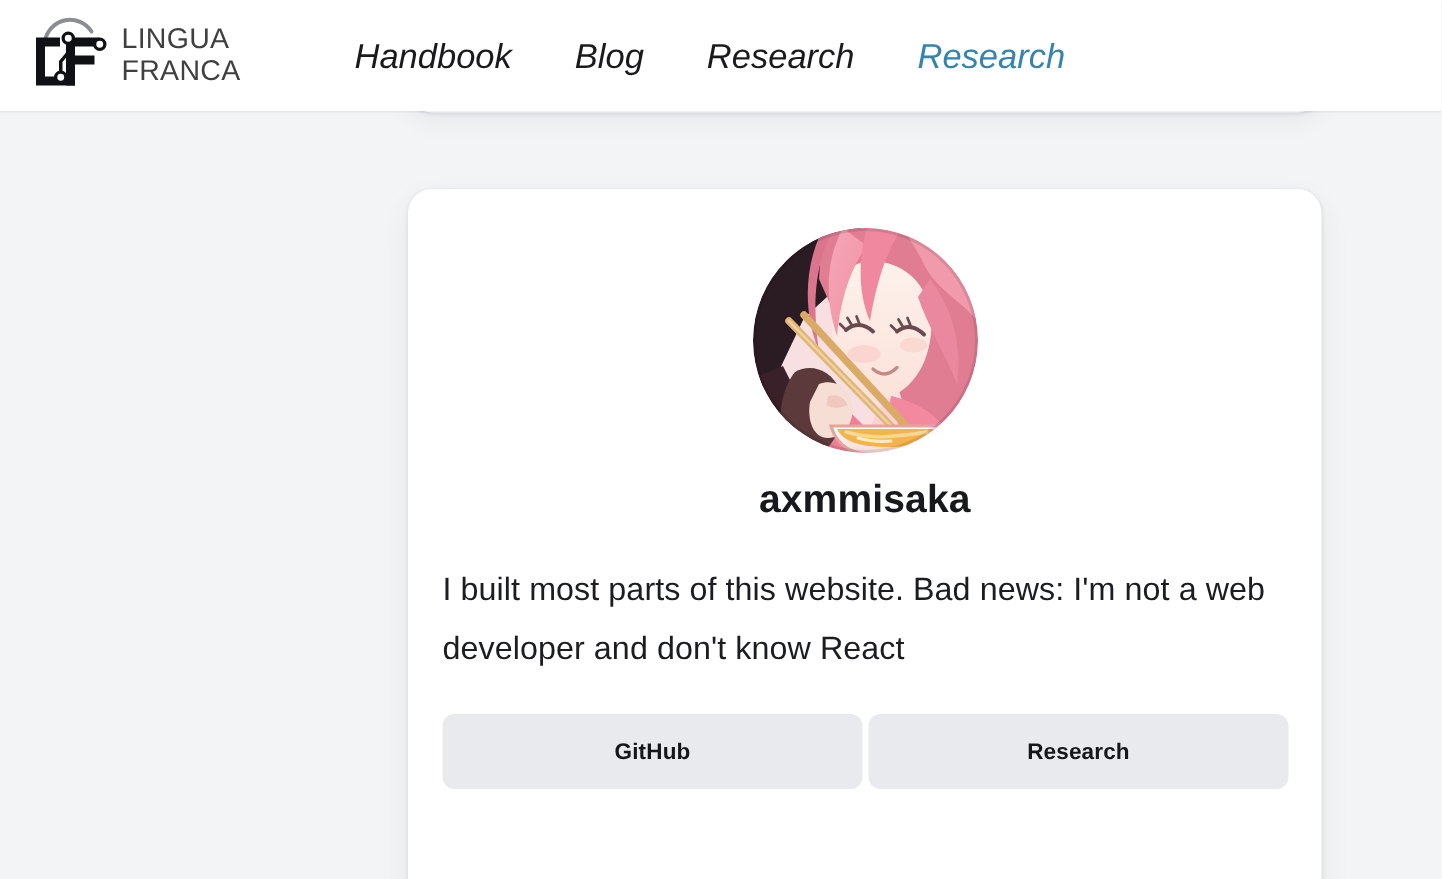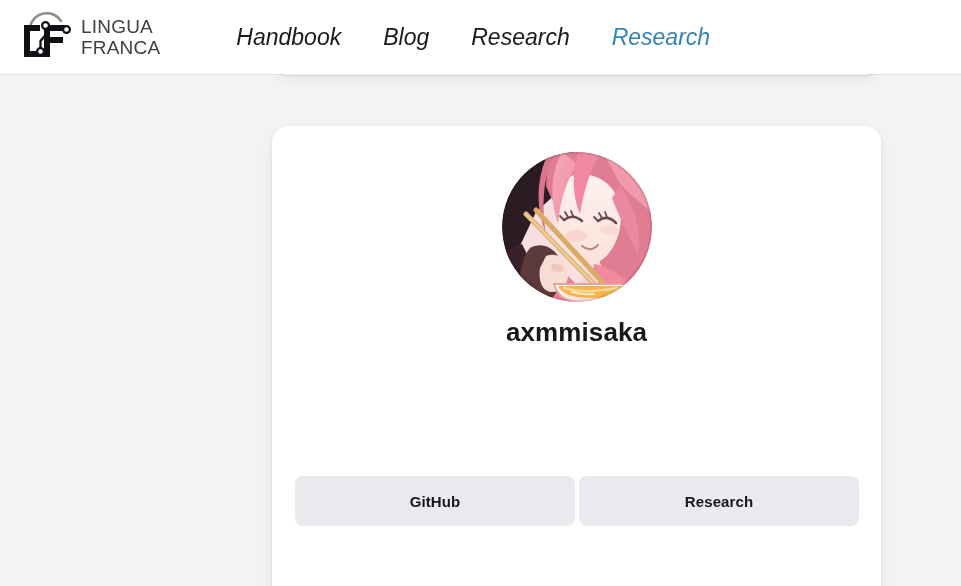--- a/index.html
+++ b/index.html
@@ -279,20 +279,21 @@
             <path d="M70 140 q10 3 22 2" fill="none" stroke="#fdebc5" stroke-width="2" stroke-linecap="round"></path>
 
             <circle cx="75" cy="75" r="74" fill="none" stroke="rgba(0,0,0,.10)" stroke-width="2"></circle>
           </g>
         </svg>
       </div>
     </div>
 
     <div class="display-name">axmmisaka</div>
 
+    <div class="bio">I built most parts of this website. Bad news: I'm not a web developer and don't know React</div>
 
     <div class="link-row">
       <a class="link-btn" href="#">GitHub</a>
       <a class="link-btn" href="#">Research</a>
     </div>
 
   </section>
 
 </div>
 

